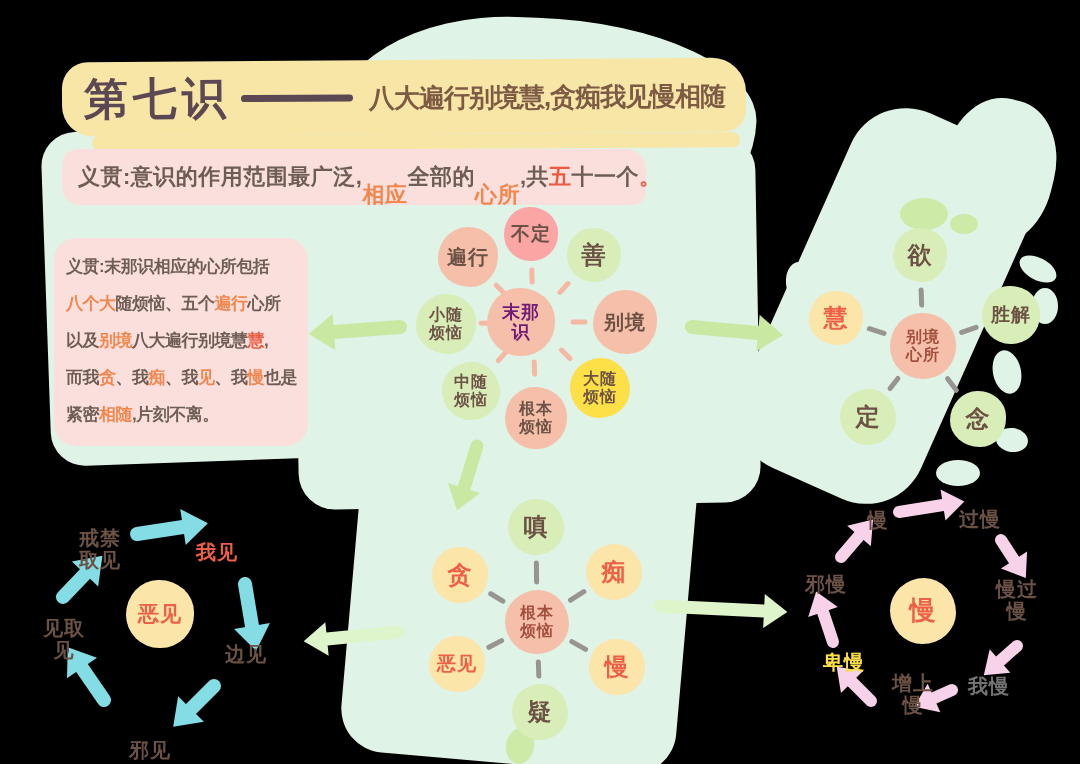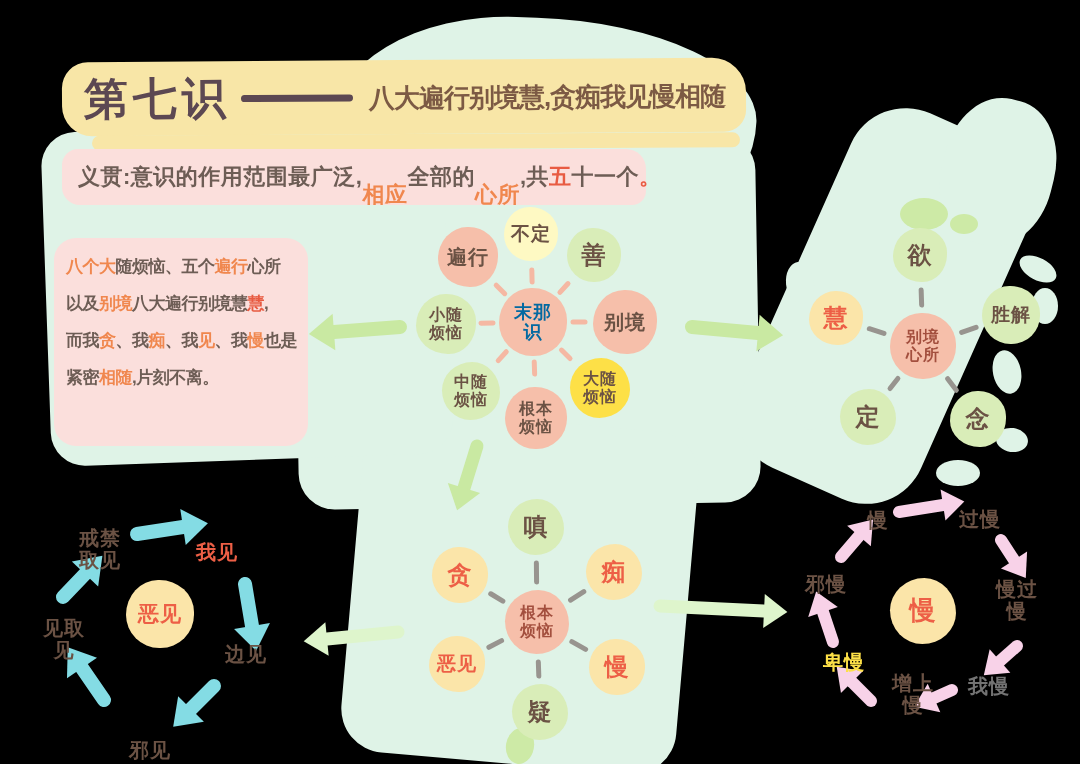--- a/index.html
+++ b/index.html
@@ -154,29 +154,30 @@
       <span class="c-orange">相应</span>
       <span class="c-dark">全部的</span>
       <span class="c-orange">心所</span>
       <span class="c-dark">,共</span>
       <span class="c-red">五</span>
       <span class="c-dark">十一个</span>
       <span class="c-red">。</span>
     </div>
 
   <div class="note-box">
+      <div class="note-line"><span class="c-dark">义贯:末那识相应的心所包括</span></div>
       <div class="note-line"><span class="c-orange">八个大</span><span class="c-dark">随烦恼、五个</span><span class="c-orange">遍行</span><span class="c-dark">心所</span></div>
       <div class="note-line"><span class="c-dark">以及</span><span class="c-orange">别境</span><span class="c-dark">八大遍行别境慧</span><span class="c-red">慧</span><span class="c-dark">,</span></div>
       <div class="note-line"><span class="c-dark">而我</span><span class="c-orange">贪</span><span class="c-dark">、我</span><span class="c-orange">痴</span><span class="c-dark">、我</span><span class="c-orange">见</span><span class="c-dark">、我</span><span class="c-orange">慢</span><span class="c-dark">也是</span></div>
       <div class="note-line"><span class="c-dark">紧密</span><span class="c-orange">相随</span><span class="c-dark">,片刻不离。</span></div>
     </div>
-<div class="node" style="left: 499px; top: 288px; width: 68px; height: 68px; background: rgb(246, 191, 170); color: #0369a1; font-size: 18px; border-radius: 48% 52% 50% 50% / 52% 48% 50% 50%;">末那
+<div class="node" style="left: 487px; top: 288px; width: 68px; height: 68px; background: rgb(246, 191, 170); color: #701a75; font-size: 18px; border-radius: 48% 52% 50% 50% / 52% 48% 50% 50%;">末那
 识</div>
     <div class="node" style="left: 438px; top: 227px; width: 60px; height: 60px; background: rgb(246, 191, 170); color: rgb(107, 82, 68); font-size: 20px; border-radius: 50% 50% 46% 54% / 54% 46% 52% 48%;">遍行</div>
-    <div class="node" style="left: 504px; top: 207px; width: 54px; height: 54px; background: #fef9c3; color: rgb(107, 82, 68); font-size: 19px; border-radius: 48% 52% 50% 50% / 52% 48% 50% 50%;">不定</div>
+    <div class="node" style="left: 504px; top: 207px; width: 54px; height: 54px; background: #fca5a5; color: rgb(107, 82, 68); font-size: 19px; border-radius: 48% 52% 50% 50% / 52% 48% 50% 50%;">不定</div>
     <div class="node" style="left: 567px; top: 228px; width: 54px; height: 54px; background: rgb(217, 237, 184); color: rgb(107, 82, 68); font-size: 24px; border-radius: 48% 52% 50% 50% / 52% 48% 50% 50%;">善</div>
     <div class="node" style="left: 593px; top: 290px; width: 64px; height: 64px; background: rgb(246, 191, 170); color: rgb(107, 82, 68); font-size: 20px; border-radius: 50% 50% 46% 54% / 54% 46% 52% 48%;">别境</div>
     <div class="node" style="left: 570px; top: 358px; width: 60px; height: 60px; background: #fde047; color: rgb(107, 82, 68); font-size: 16px; border-radius: 52% 48% 51% 49% / 49% 53% 47% 51%;">大随
 烦恼</div>
     <div class="node" style="left: 505px; top: 387px; width: 62px; height: 62px; background: rgb(246, 191, 170); color: rgb(107, 82, 68); font-size: 16px; border-radius: 48% 52% 50% 50% / 52% 48% 50% 50%;">根本
 烦恼</div>
     <div class="node" style="left: 442px; top: 362px; width: 58px; height: 58px; background: rgb(217, 237, 184); color: rgb(107, 82, 68); font-size: 16px; border-radius: 52% 48% 51% 49% / 49% 53% 47% 51%;">中随
 烦恼</div>
     <div class="node" style="left: 416px; top: 294px; width: 60px; height: 60px; background: rgb(217, 237, 184); color: rgb(107, 82, 68); font-size: 16px; border-radius: 50% 50% 46% 54% / 54% 46% 52% 48%;">小随
 烦恼</div>

